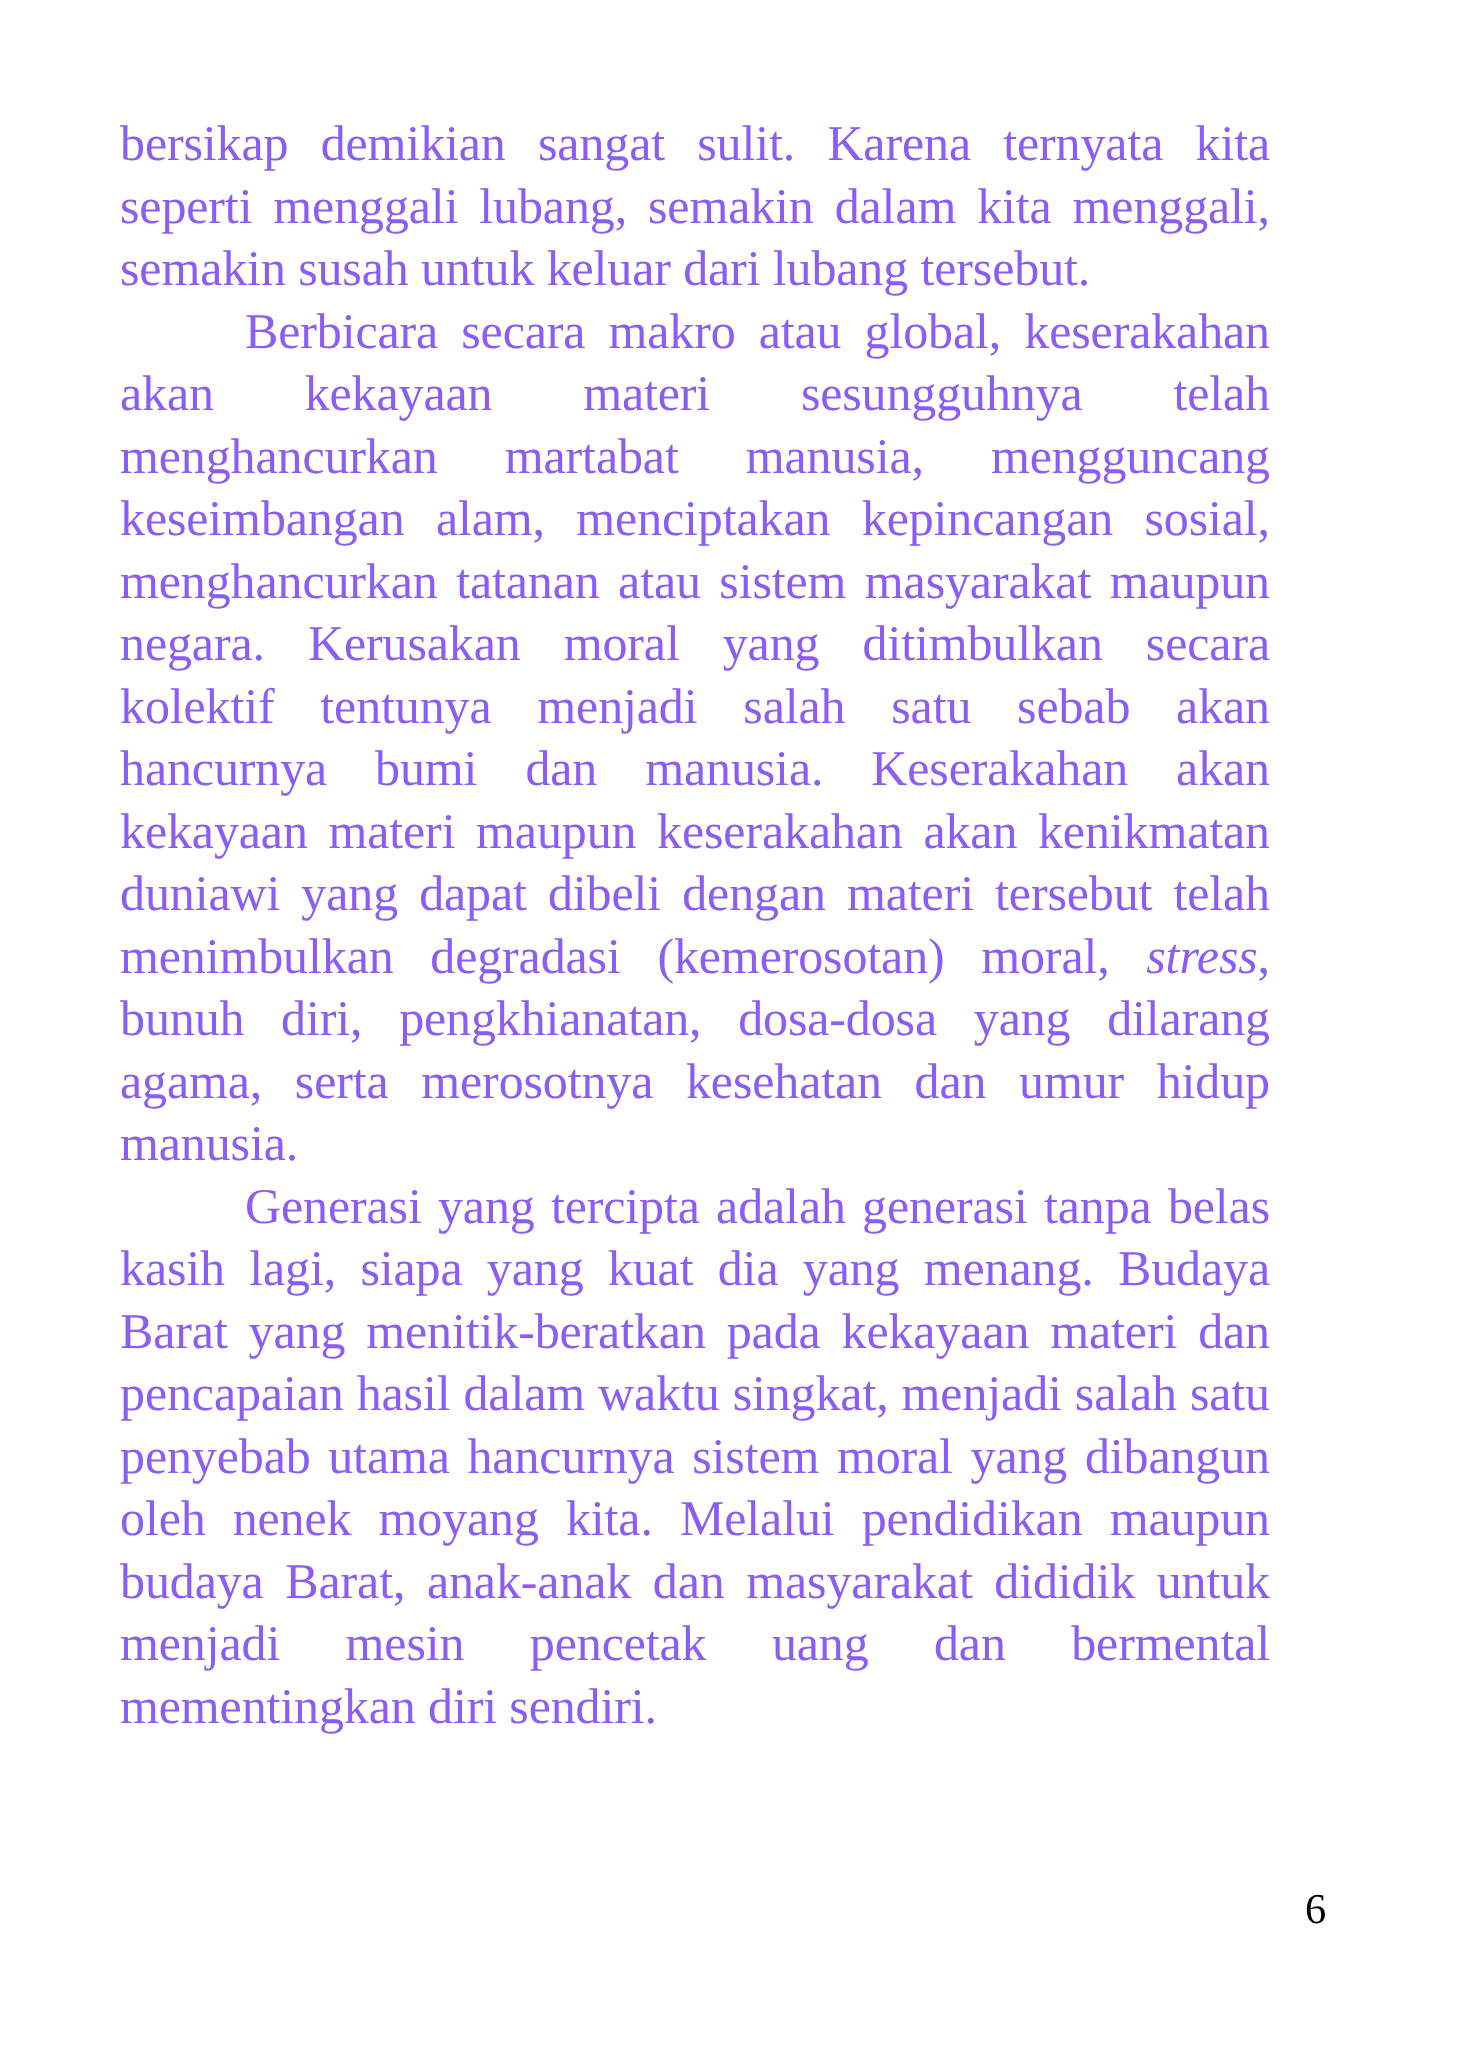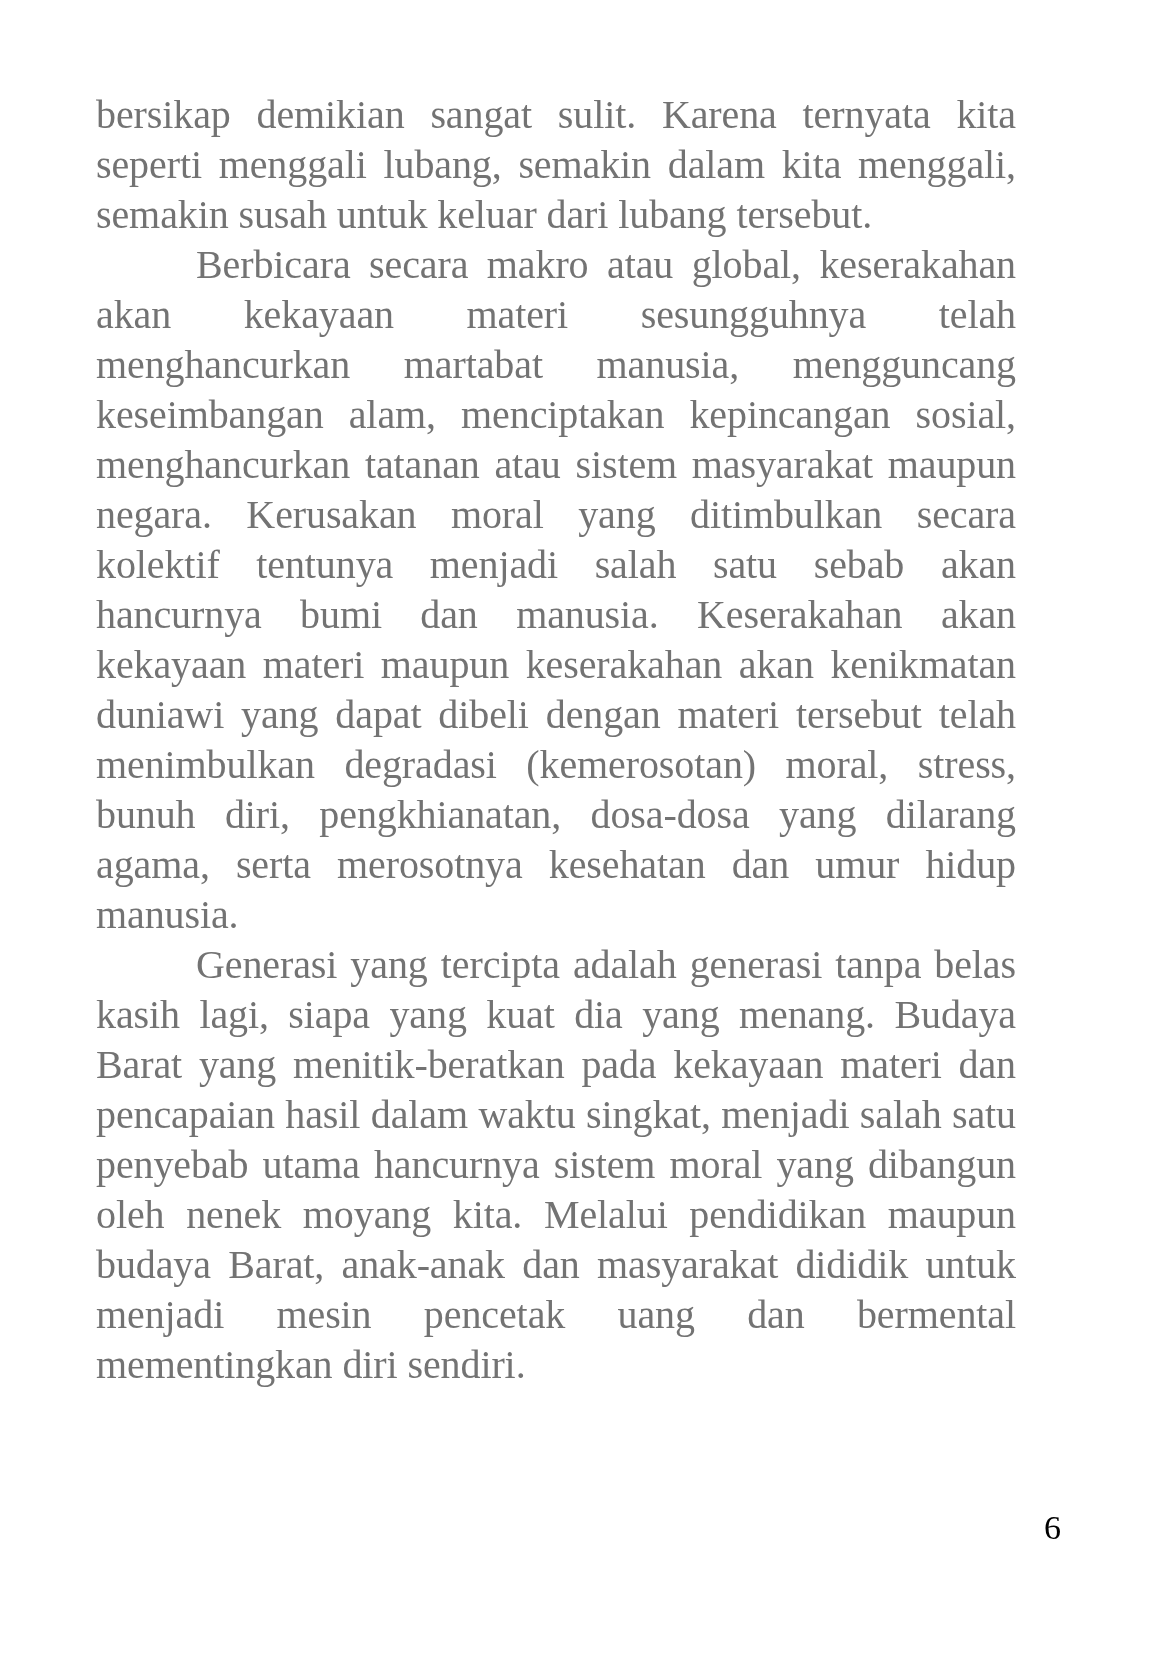--- a/index.html
+++ b/index.html
@@ -24,34 +24,35 @@
     top: 90px;
     width: 920px;
   }
 
   .para {
     margin: 0;
     padding: 0;
     font-family: "Liberation Serif", "DejaVu Serif", serif;
     font-size: 40px;
     line-height: 50px;
-    color: #737373;
+    color: #8b5cf6;
     text-align: justify;
     text-justify: inter-word;
     -webkit-hyphens: none;
     hyphens: none;
     letter-spacing: -0.1px;
     word-spacing: 0px;
   }
 
   .para.indented {
     text-indent: 100px;
   }
 
   .para .it {
+    font-style: italic;
   }
 
   .page-number {
     position: absolute;
     right: 106px;
     bottom: 108px;
     font-family: "Liberation Serif", "DejaVu Serif", serif;
     font-size: 34px;
     line-height: 34px;
     color: #000000;

